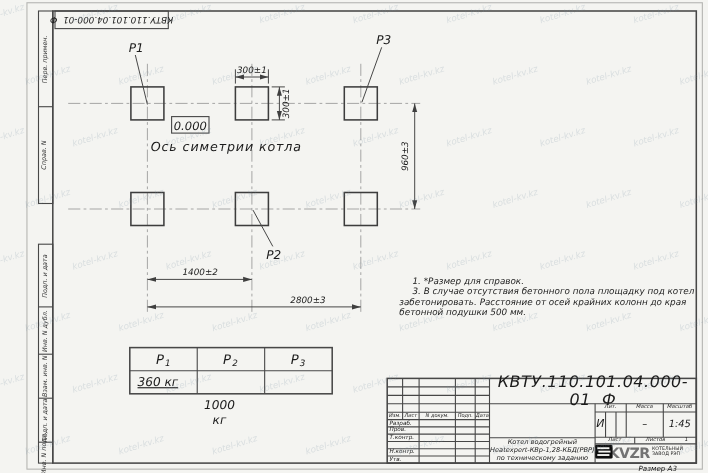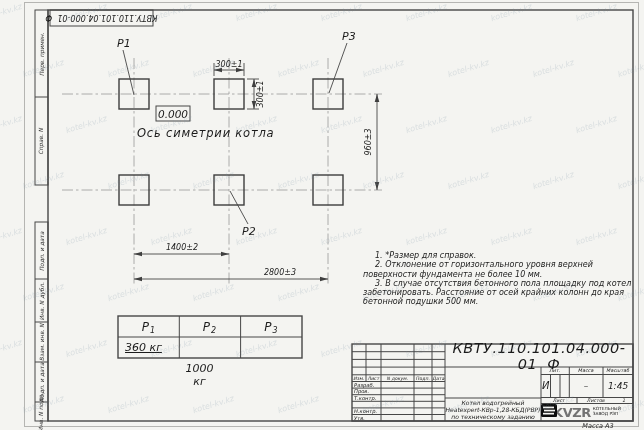--- a/index.html
+++ b/index.html
@@ -164,21 +164,20 @@
     </div>
   <div class="abs vlab" style="left:35px;top:362px;width:13px;height:40px;">
       <span>Подп. и дата</span>
     </div>
   <div class="abs vlab" style="left:35px;top:402px;width:13px;height:19px;">
       <span>Инв. N подл.</span>
     </div>
 
   <div class="abs" id="notes" style="left:363px;top:251px;width:280px;">
     <p>1.  *Размер для справок.</p>
-    <p>2.  Отклонение от горизонтального уровня верхней поверхности фундамента не более 10 мм.</p>
     <p>3.  В случае отсутствия бетонного пола площадку под котел забетонировать. Расстояние от осей крайних колонн до края бетонной подушки 500 мм.</p>
   </div>
 
   <div class="abs ctr" style="left:118px;top:316px;width:61px;height:21px;">
     <span class="pb">P</span>
       <span class="ps">1</span>
   </div>
   <div class="abs ctr" style="left:179px;top:316px;width:61px;height:21px;">
     <span class="pb">P</span>
       <span class="ps">2</span>
@@ -226,21 +225,21 @@
       <rect x="3" y="5.7" width="11" height="1.7" fill="#f4f4f1"></rect>
       <rect x="2" y="8.8" width="11" height="1.7" fill="#f4f4f1"></rect>
     </svg>
     <span id="kvzr">KVZR</span>
     <span id="logo-cap">
       <span>КОТЕЛЬНЫЙ</span><br>
       <span>ЗАВОД РЭП</span>
     </span>
   </div>
 
-  <div class="abs ctr" style="left:553px;top:421.5px;width:90px;height:8px;font-size:6.5px;">Масса А3</div>
+  <div class="abs ctr" style="left:553px;top:421.5px;width:90px;height:8px;font-size:6.5px;">Размер А3</div>
 
   <div id="wm">
       <span style="left: -20px; top: 8px;">kotel-kv.kz</span>
       <span style="left: 65px; top: 8px;">kotel-kv.kz</span>
       <span style="left: 150px; top: 8px;">kotel-kv.kz</span>
       <span style="left: 235px; top: 8px;">kotel-kv.kz</span>
       <span style="left: 320px; top: 8px;">kotel-kv.kz</span>
       <span style="left: 405px; top: 8px;">kotel-kv.kz</span>
       <span style="left: 490px; top: 8px;">kotel-kv.kz</span>
       <span style="left: 575px; top: 8px;">kotel-kv.kz</span>

